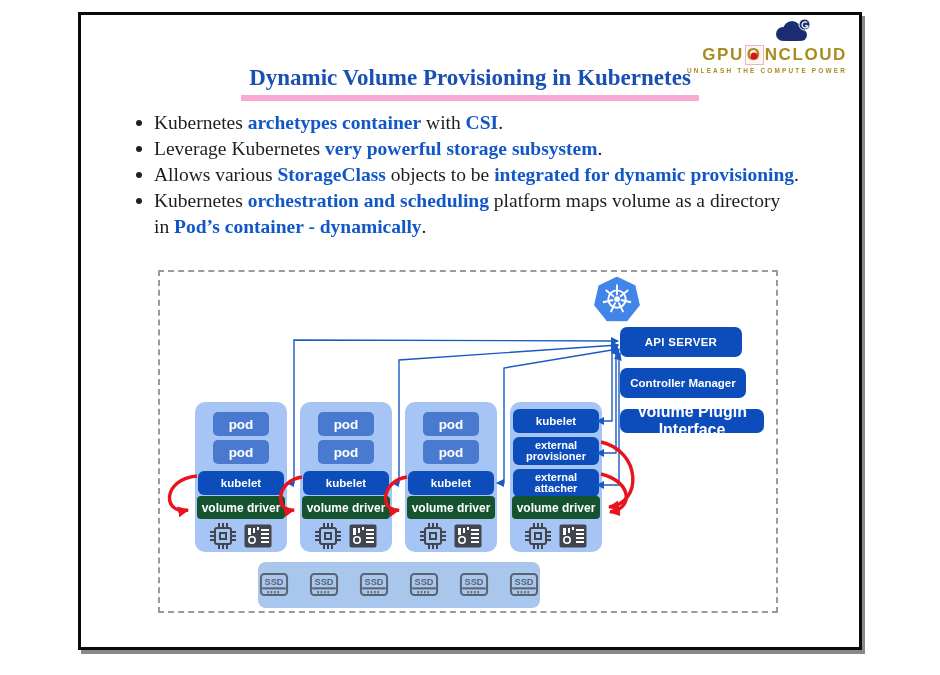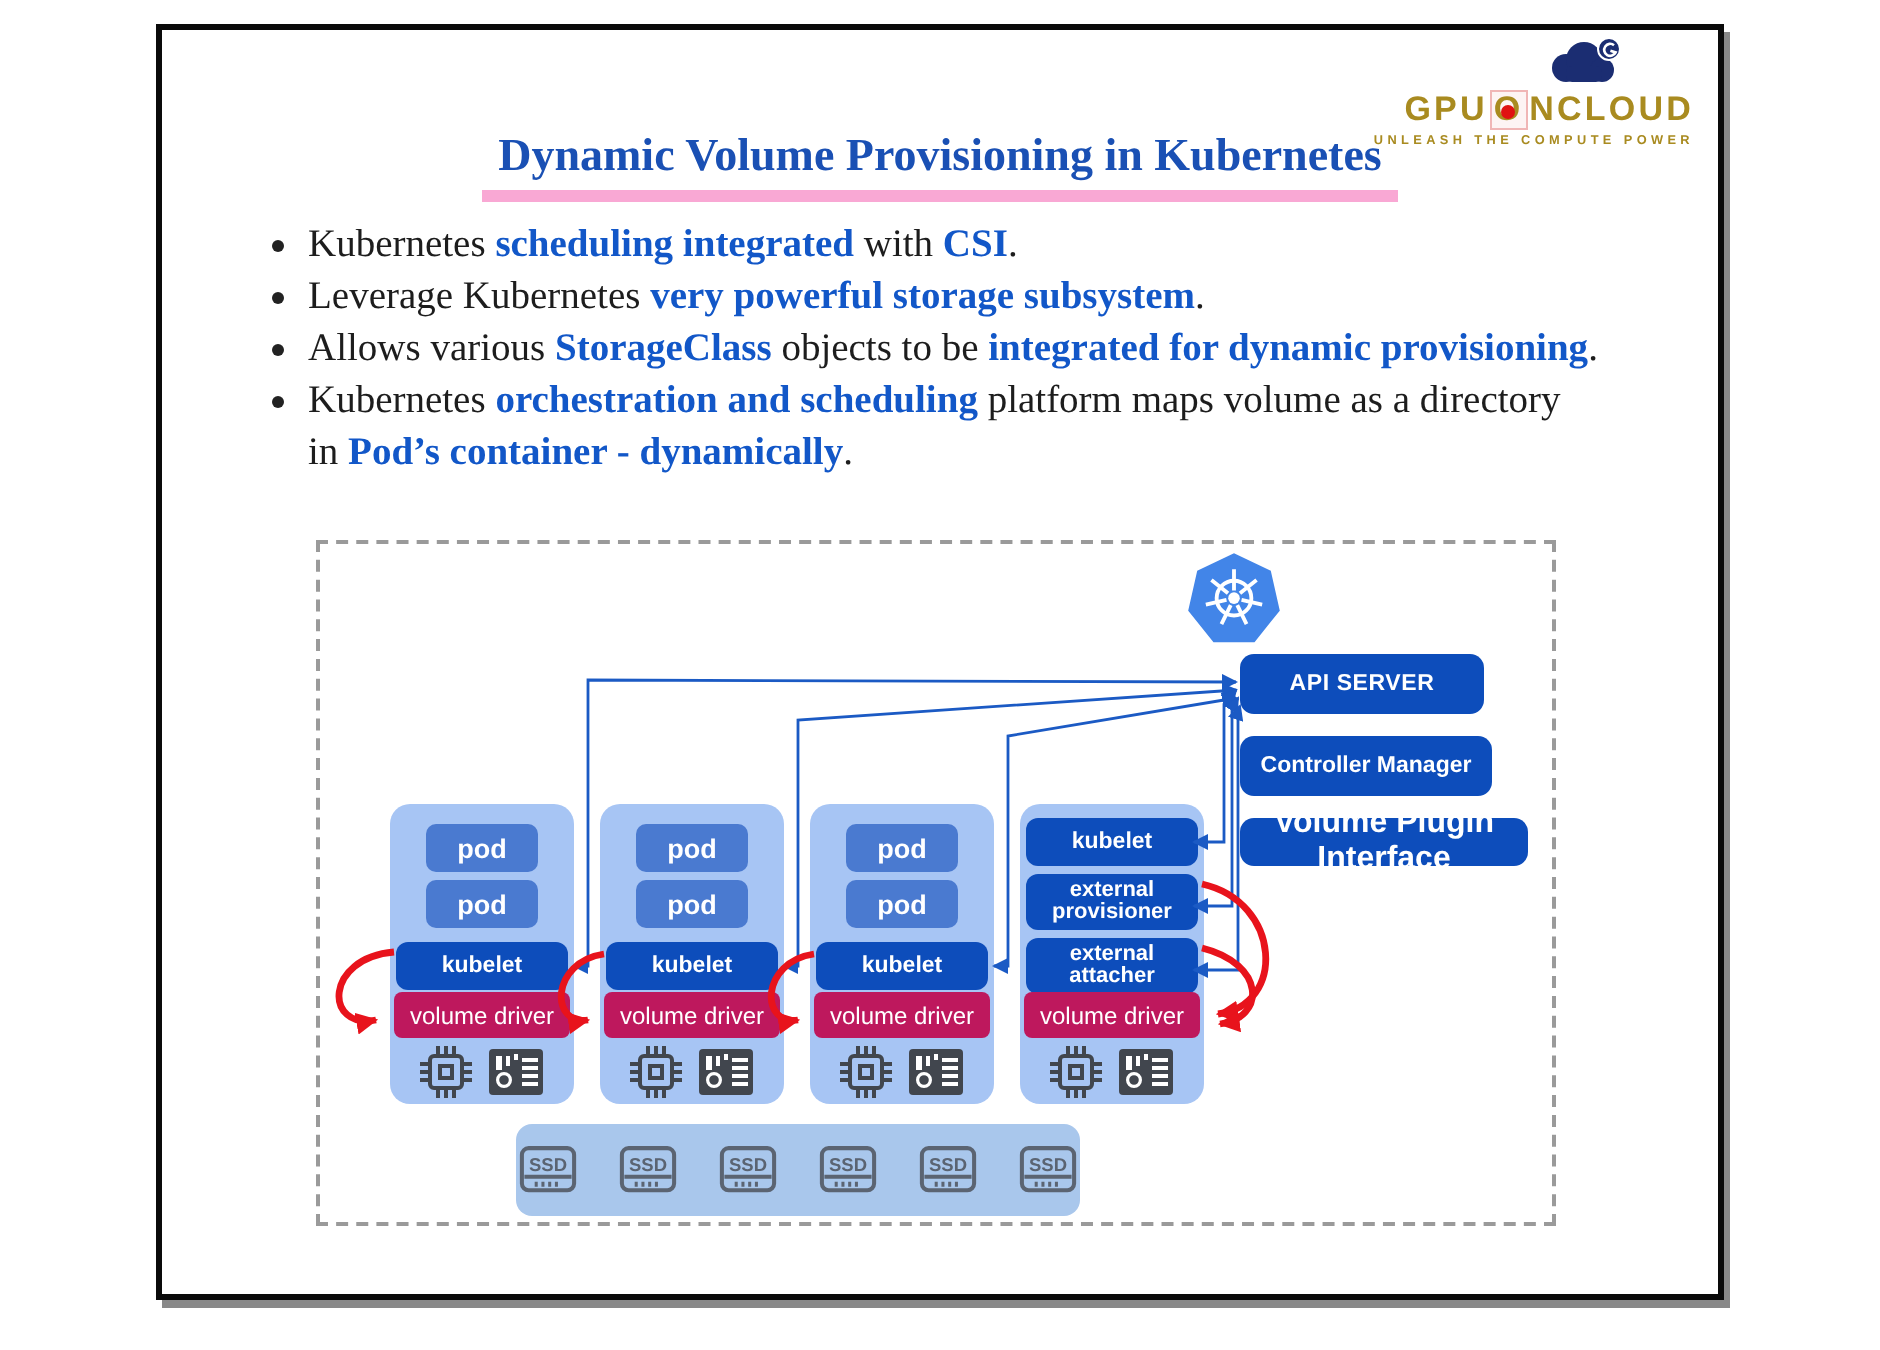--- a/index.html
+++ b/index.html
@@ -48,22 +48,22 @@
   .pod { position:absolute; left:50%; transform:translateX(-50%); width:56px; height:24px;
          background:#4a7ad0; border-radius:5px; color:#fff; font-weight:bold; font-size:13.5px;
          display:flex; align-items:center; justify-content:center; }
   .pod.p1 { top:10px; } .pod.p2 { top:38px; }
   .kbox { position:absolute; left:3px; right:3px; background:#0d4dbb; border-radius:6px; color:#fff;
           font-weight:bold; display:flex; flex-direction:column; align-items:center; justify-content:center; }
   .kubelet  { top:69px; height:24px; font-size:11.5px; }
   .n4 .kubelet { top:7px; }
   .extp { top:35px; height:28px; font-size:11px; line-height:11px; }
   .exta { top:67px; height:28px; font-size:11px; line-height:11px; }
-  .vdriver { position:absolute; left:2px; right:2px; top:94px; height:23px; background:#be185d;
-             border-radius:4px; color:#fff; font-weight:normal; font-size:12px;
+  .vdriver { position:absolute; left:2px; right:2px; top:94px; height:23px; background:#14532d;
+             border-radius:4px; color:#fff; font-weight:bold; font-size:12px;
              display:flex; align-items:center; justify-content:center; }
   .node .icons { position:absolute; left:0; right:0; top:121px; display:flex; justify-content:center;
                  align-items:center; gap:8px; }
 
   .ssd-panel { position:absolute; left:98px; top:290px; width:282px; height:46px; background:#a9c7ec;
                border-radius:8px; display:flex; align-items:center; justify-content:center; gap:18px; }
 </style>
 </head>
 <body>
 
@@ -87,21 +87,21 @@
         <span>GPU</span><span class="brand-o"><span>O</span><span class="o-dot"></span></span><span>N</span><span>CLOUD</span>
       </div>
       <div class="tagline">UNLEASH THE COMPUTE POWER</div>
     </div>
 
     <div class="title-row">
       <span class="title">Dynamic Volume Provisioning in Kubernetes</span>
     </div>
 
     <ul class="bullets">
-      <li><span>Kubernetes </span><span class="accent">scheduling integrated</span><span> with </span><span class="accent">CSI</span><span>.</span></li>
+      <li><span>Kubernetes </span><span class="accent">archetypes container</span><span> with </span><span class="accent">CSI</span><span>.</span></li>
       <li><span>Leverage Kubernetes </span><span class="accent">very powerful storage subsystem</span><span>.</span></li>
       <li><span>Allows various </span><span class="accent">StorageClass</span><span> objects to be </span><span class="accent">integrated for dynamic provisioning</span><span>.</span></li>
       <li><span>Kubernetes </span><span class="accent">orchestration and scheduling</span><span> platform maps volume as a directory in </span><span class="accent">Pod’s container - dynamically</span><span>.</span></li>
     </ul>
 
     <div class="diagram">
 
       <div class="k8s-logo">
         <svg width="54" height="54" viewBox="0 0 54 56">
           <polygon points="27,2 46.6,11.4 51.4,32.6 37.9,49.5 16.1,49.5 2.6,32.6 7.4,11.4" fill="#4285e8" stroke="#ffffff" stroke-width="1.2"></polygon>

